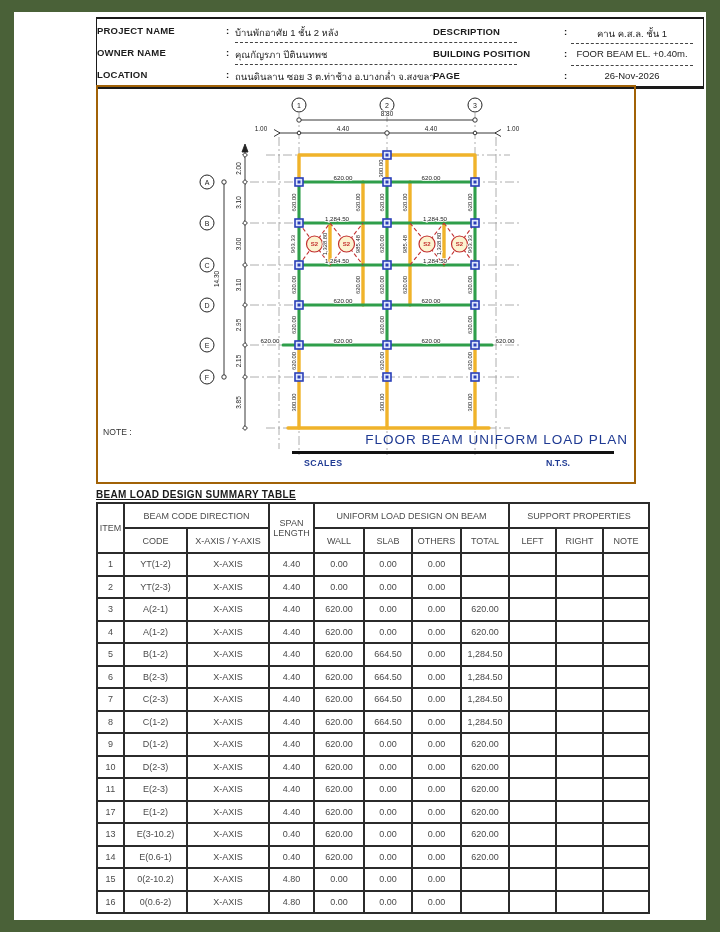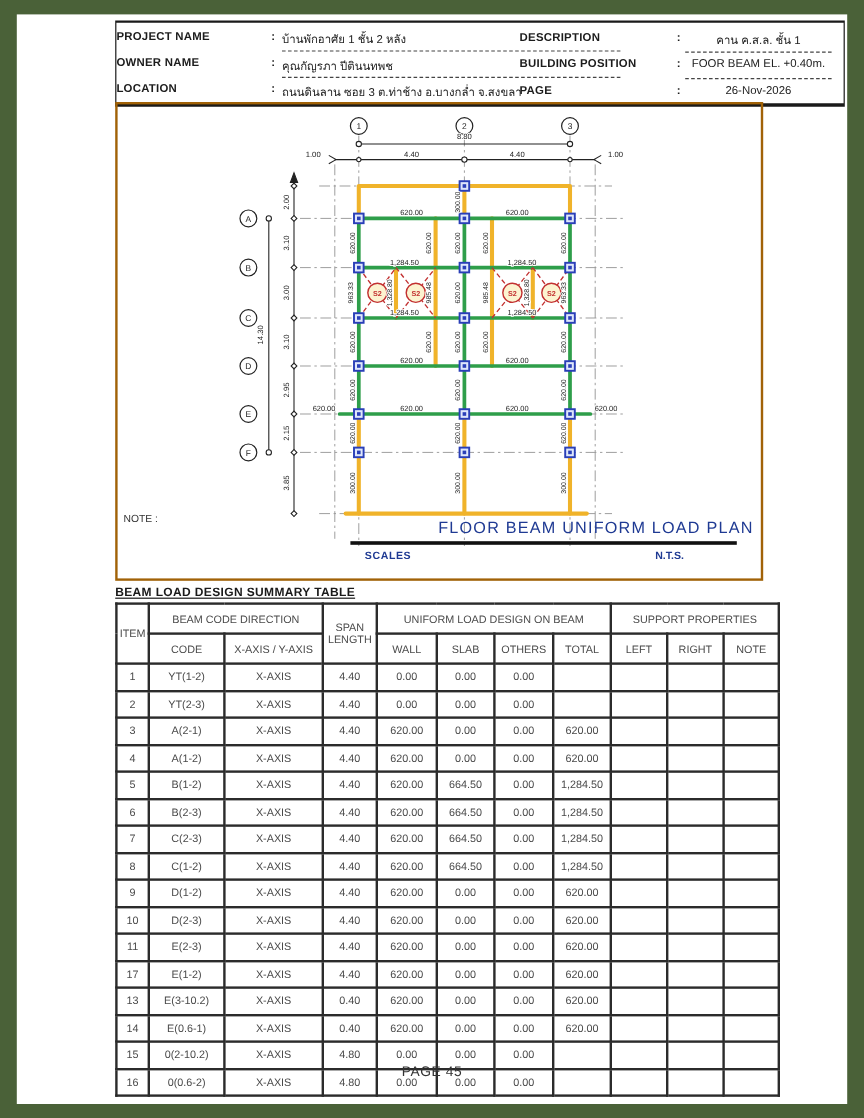--- a/index.html
+++ b/index.html
@@ -565,14 +565,13 @@
           <td>0.00</td>
           <td>0.00</td>
           <td></td>
           <td></td>
           <td></td>
           <td></td>
         </tr>
       </tbody>
   </table>
 
-  <div class="footer">PAGE 45</div>
 </div>
 
 </body></html>

